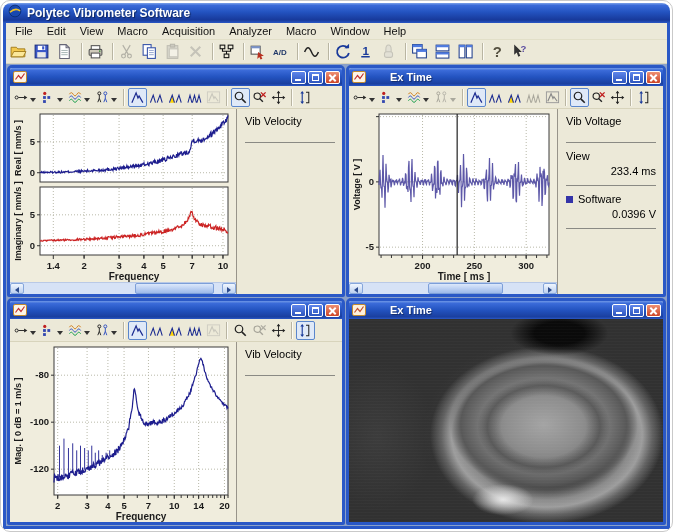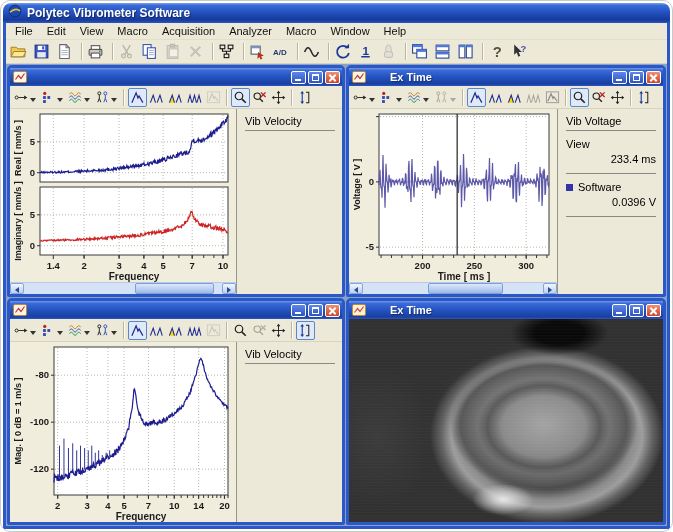--- a/index.html
+++ b/index.html
@@ -39,21 +39,21 @@
   .cbtn.close::before{transform:rotate(45deg);}
   .cbtn.close::after{transform:rotate(-45deg);}
   .ctoolbar{height:23px;flex:0 0 23px;display:flex;align-items:center;background:#ece9d8;padding-left:2px;border-bottom:1px solid #d8d4bc;}
   .cbtn2{height:19px;display:flex;align-items:center;justify-content:center;padding:0 1px;border:1px solid transparent;border-radius:2px;}
   .cbtn2 svg{width:15px;height:15px;}
   .cbtn2.sel{border-color:#5a86cc;background:#dfe9f8;}
   .cbtn2.dis{opacity:.35;filter:grayscale(1);}
   .dd{width:0;height:0;border-left:3px solid transparent;border-right:3px solid transparent;border-top:4px solid #333;margin:6px 1px 0 1px;}
   .client{flex:1;position:relative;background:#f0eddd;min-height:0;}
   .legend{position:absolute;top:0;right:0;bottom:0;width:106px;border-left:1px solid #98948a;background:#ece9d8;padding:6px 7px 0 8px;font-size:11px;color:#000;}
-  .ltitle{padding-bottom:3px;border-bottom:1px solid #8a8a84;}
+  .ltitle{padding-bottom:15px;border-bottom:1px solid #8a8a84;}
   .lfield{margin-top:7px;}
   .lflabel{display:flex;align-items:center;gap:5px;}
   .lfmark{width:7px;height:7px;background:#3434a8;display:inline-block;}
   .lfvalue{text-align:right;padding:3px 0 8px;border-bottom:1px solid #8a8a84;}
   .chartwrap{position:absolute;left:0;top:0;right:106px;bottom:0;}
   .chartwrap.hasscroll{bottom:12px;}
   svg text{font-family:"Liberation Sans","DejaVu Sans",sans-serif;}
   .hscroll{position:absolute;left:0;right:106px;bottom:0;height:12px;background:#d6e2f6;border-top:1px solid #b9c9e6;display:flex;}
   .sbtn{width:14px;height:100%;background:linear-gradient(180deg,#f0f6fe,#bcd0f0);border:1px solid #86a6da;border-radius:2px;position:relative;}
   .sbtn::after{content:"";position:absolute;top:3px;border-top:3px solid transparent;border-bottom:3px solid transparent;}

